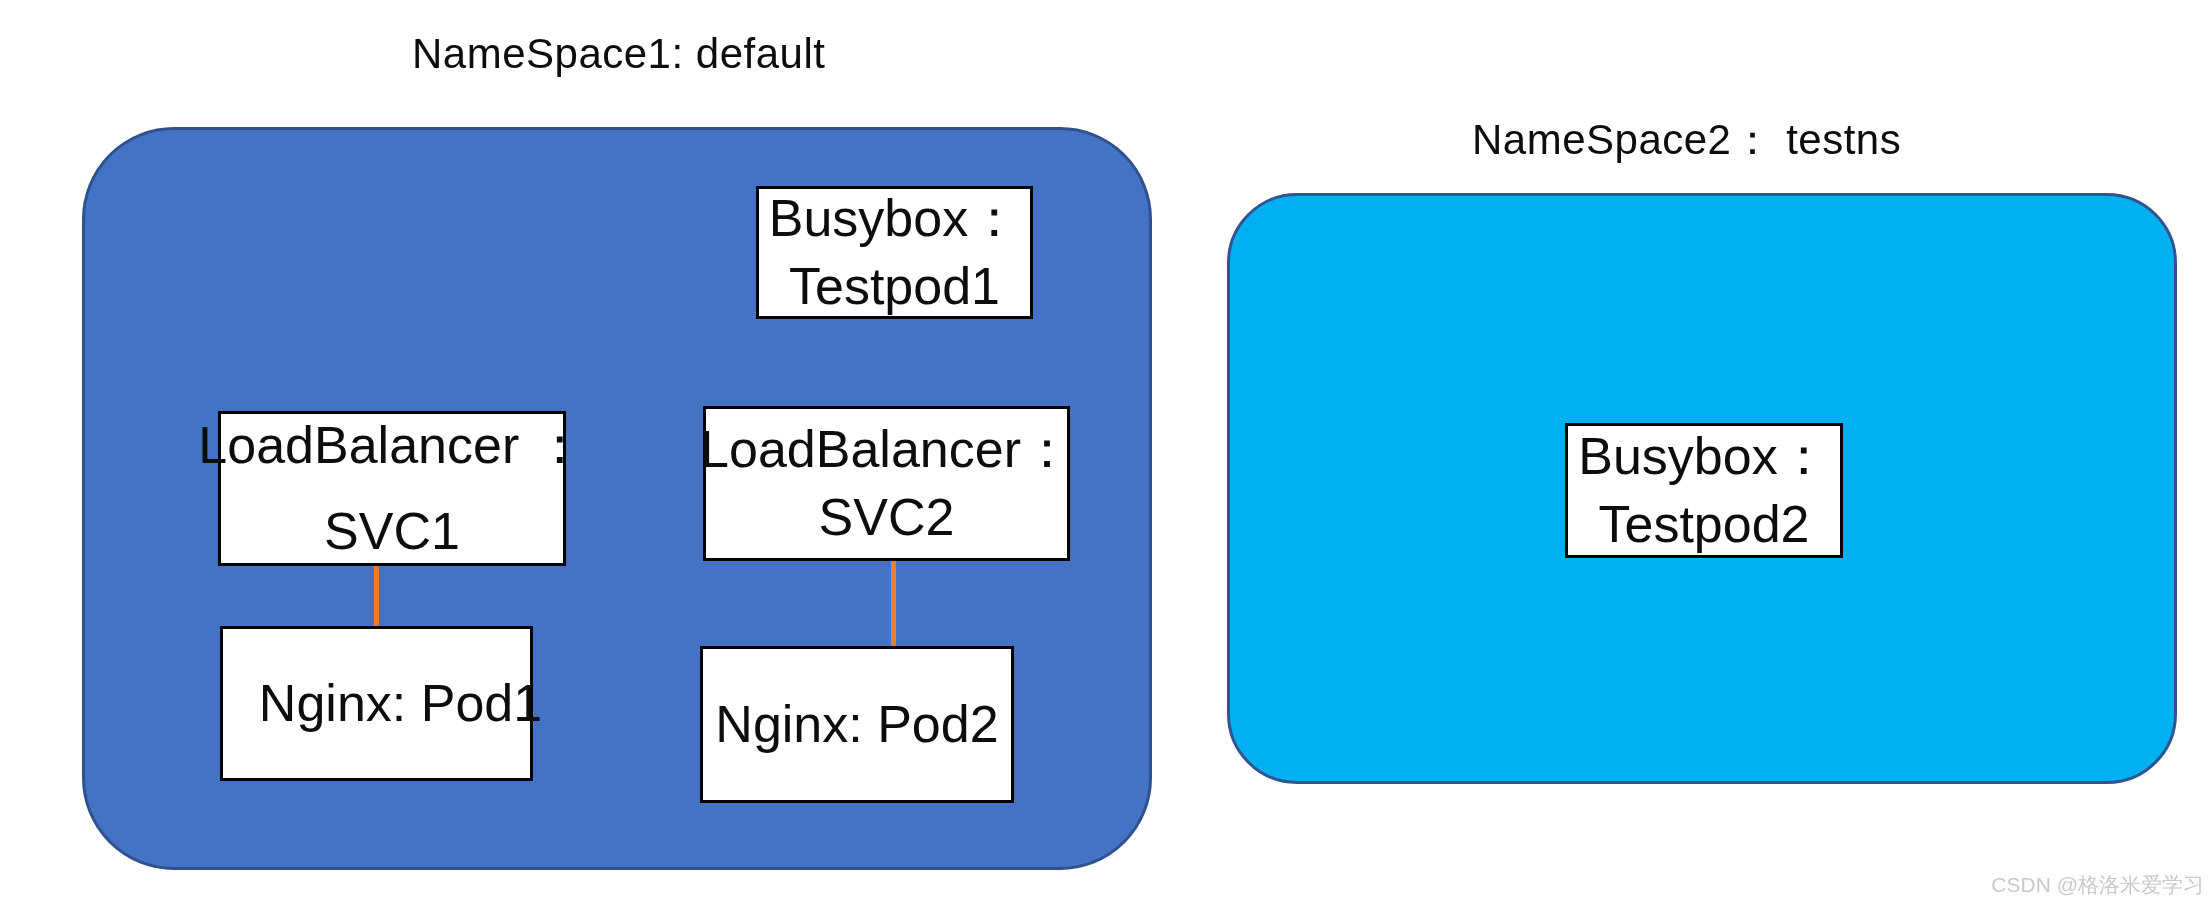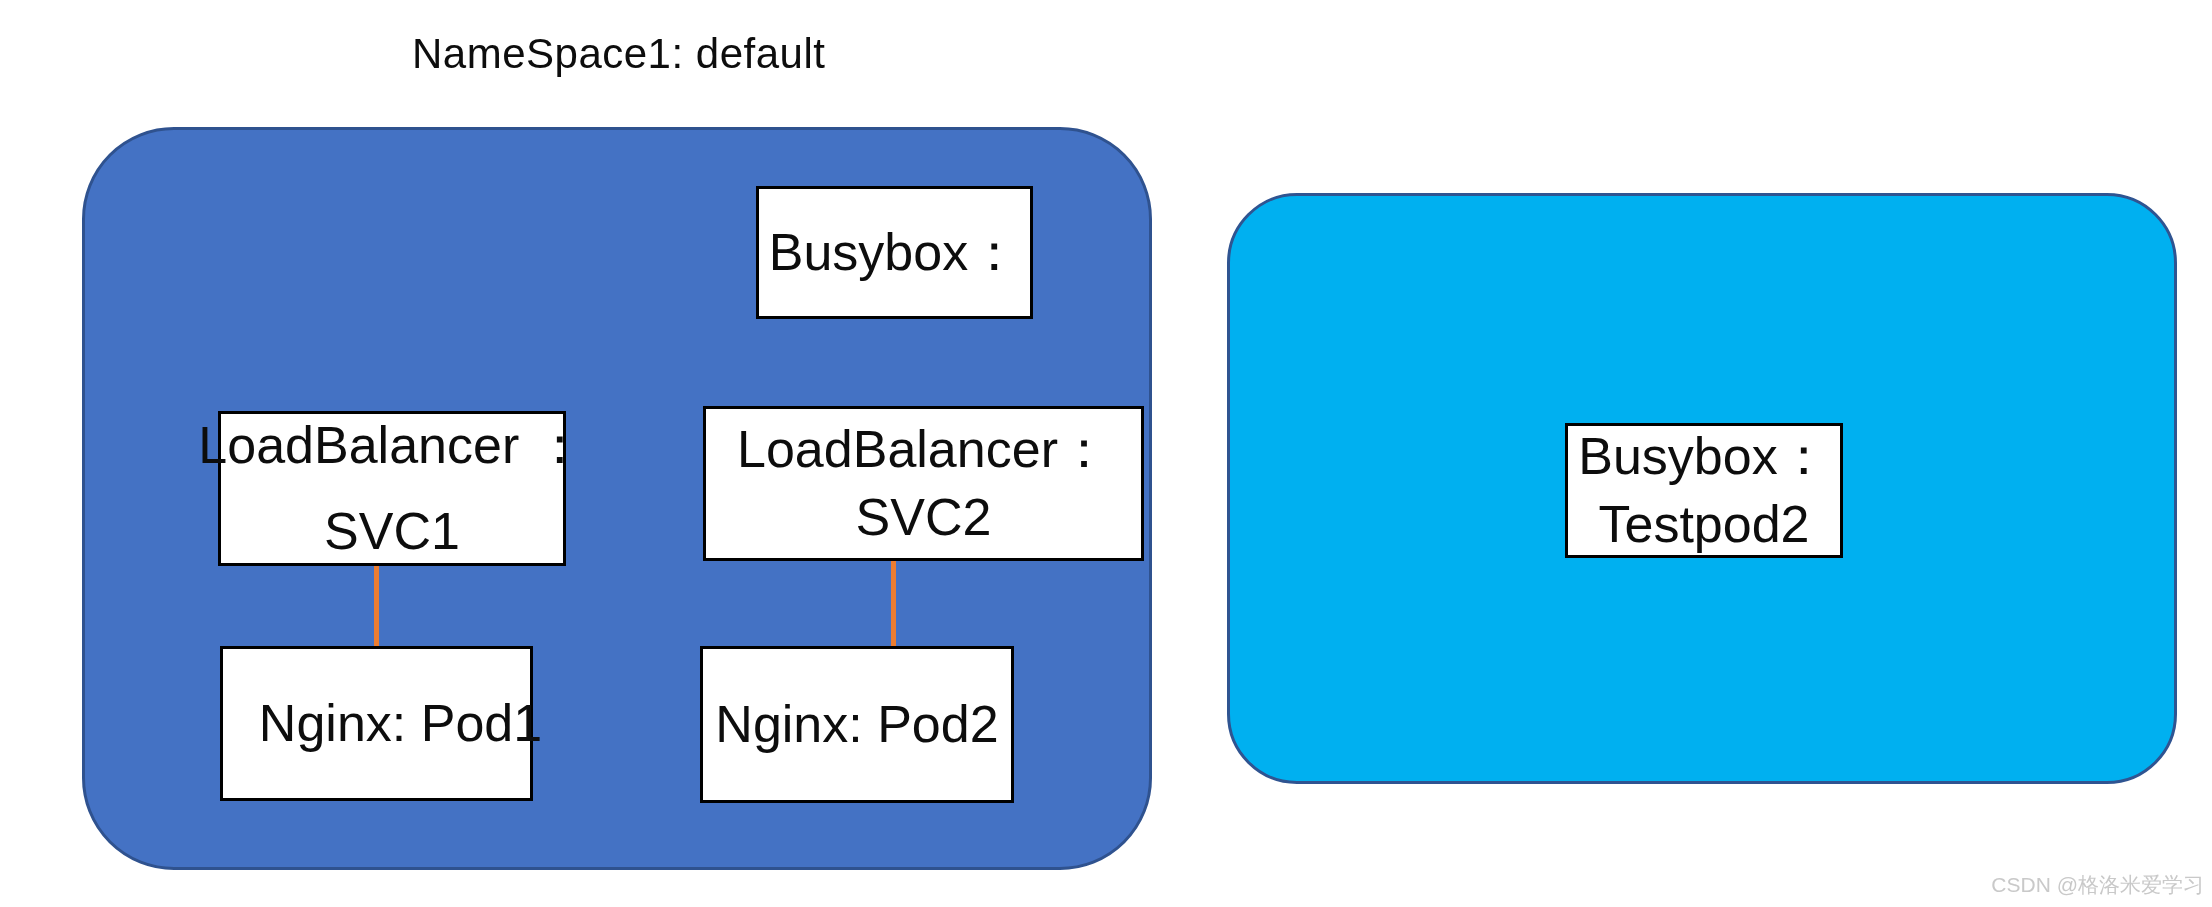--- a/index.html
+++ b/index.html
@@ -77,42 +77,44 @@
     margin-left: 20px;
   }
 </style>
 </head>
 <body>
 
 <div class="canvas">
 
   <div class="ns-title" style="left:412px; top:30px;">NameSpace1: default</div>
 
+  <div class="ns-title" style="left:1472px; top:112px;">NameSpace2： testns</div>
 
   <div class="ns-rect ns1-rect">
 
     <div class="connector" style="left:289px; top:433px; height:85px;"></div>
 
     <div class="connector" style="left:806px; top:428px; height:88px;"></div>
 
     <div class="node" style="left:671px; top:56px; width:277px; height:133px;">
       <span>Busybox：</span>
+      <span>Testpod1</span>
     </div>
 
     <div class="node" style="left:133px; top:281px; width:348px; height:155px;gap:18px;">
       <span>LoadBalancer ：</span>
       <span>SVC1</span>
     </div>
 
-    <div class="node" style="left:618px; top:276px; width:441px; height:155px;">
+    <div class="node" style="left:618px; top:276px; width:367px; height:155px;">
       <span>LoadBalancer：</span>
       <span>SVC2</span>
     </div>
 
-    <div class="node" style="left:135px; top:516px; width:313px; height:155px;padding-left:48px;">
+    <div class="node" style="left:135px; top:496px; width:313px; height:155px;padding-left:48px;">
       <span>Nginx: Pod1</span>
     </div>
 
     <div class="node" style="left:615px; top:516px; width:314px; height:157px;">
       <span>Nginx: Pod2</span>
     </div>
 
   </div>
 
   <div class="ns-rect ns2-rect">

